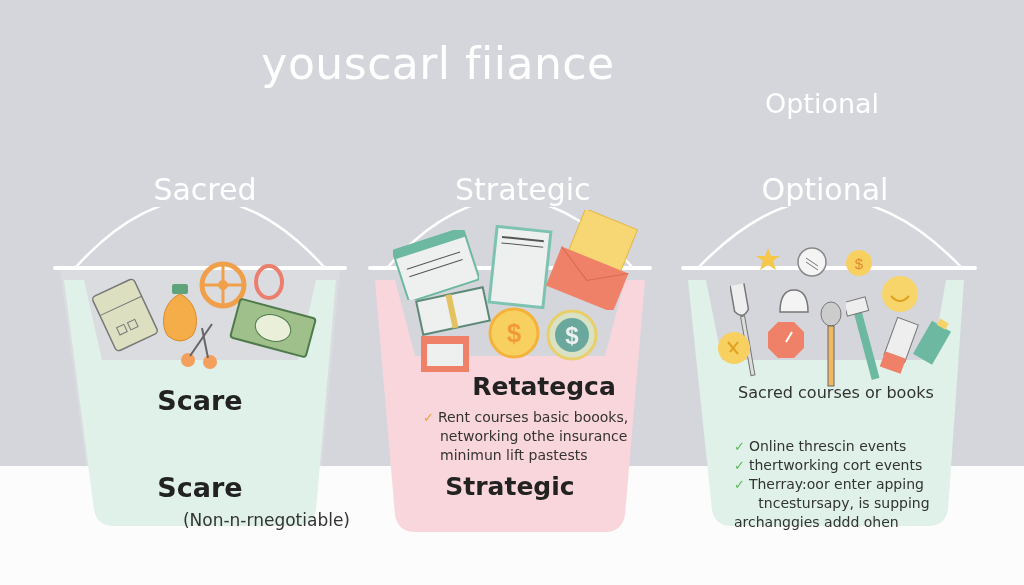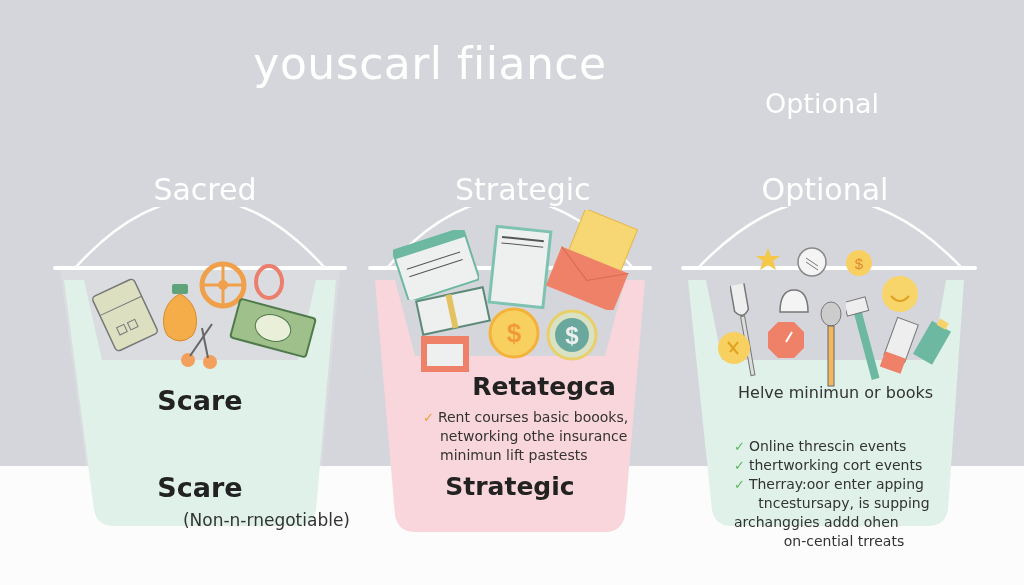--- a/index.html
+++ b/index.html
@@ -1,20 +1,20 @@
 <!DOCTYPE html>
 <html><head>
 <meta charset="utf-8">
 <style>
   html,body{margin:0;padding:0;}
   body{width:1024px;height:585px;position:relative;overflow:hidden;
        font-family:"DejaVu Sans","Liberation Sans",sans-serif;background:#ffffff;}
   .bg-top{position:absolute;left:0;top:0;width:1024px;height:466px;background:#d5d6db;}
   .bg-bottom{position:absolute;left:0;top:466px;width:1024px;height:119px;background:#fcfcfc;}
-  .title{position:absolute;left:8px;width:844px;top:38px;text-align:center;color:#ffffff;
+  .title{position:absolute;left:16px;width:844px;top:38px;text-align:center;color:#ffffff;
          font-size:44px;font-weight:normal;letter-spacing:0.5px;}
   .subtitle{position:absolute;left:752px;top:88px;width:140px;text-align:center;color:#ffffff;font-size:27px;}
   .bucket{position:absolute;}
   .bucket svg.handle{position:absolute;left:0;top:0;overflow:visible;}
   .bucket-label{position:absolute;color:#ffffff;font-size:30px;text-align:center;}
   .body-fill{position:absolute;}
   .heading{position:absolute;left:0;right:0;text-align:center;color:#222;font-weight:bold;}
   .caption{position:absolute;left:0;right:0;text-align:right;color:#333;font-size:17px;}
   .list{position:absolute;color:#333;font-size:14px;line-height:19px;}
   .check{font-size:13px;margin-right:4px;}
@@ -199,22 +199,21 @@
         <g transform="rotate(30 25 25)">
           <rect x="14" y="8" width="22" height="38" fill="#6cb8a0"></rect>
           <rect x="20" y="2" width="10" height="7" fill="#f5d26a"></rect>
         </g>
       </svg>
     <svg width="36" height="36" style="left:36px;top:160px;">
         <circle cx="18" cy="18" r="16" fill="#f8d060"></circle>
         <path d="M12,12 L22,24 M22,12 L14,22" stroke="#e0a020" stroke-width="2"></path>
       </svg>
   </div>
-  <div class="list" style="left:58px;top:213px;font-size:16px;">Helve minimun or books</div>
+  <div class="list" style="left:58px;top:213px;font-size:16px;">Sacred courses or books</div>
   <div class="list" style="left:54px;top:237px;width:220px;font-size:14px;line-height:19px;margin-top:30px;">
     <div><span class="check" style="color:#5cb85c;">✓</span><span>Online threscin events</span></div>
     <div><span class="check" style="color:#5cb85c;">✓</span><span>thertworking cort events</span></div>
     <div><span class="check" style="color:#5cb85c;">✓</span><span>Therray:oor enter apping</span></div>
     <div style="text-align:center;"><span>tncestursapy, is supping</span></div>
     <div style=""><span>archanggies addd ohen</span></div>
-    <div style="text-align:center;"><span>on-cential trreats</span></div>
   </div>
 </div>
 
 </body></html>

